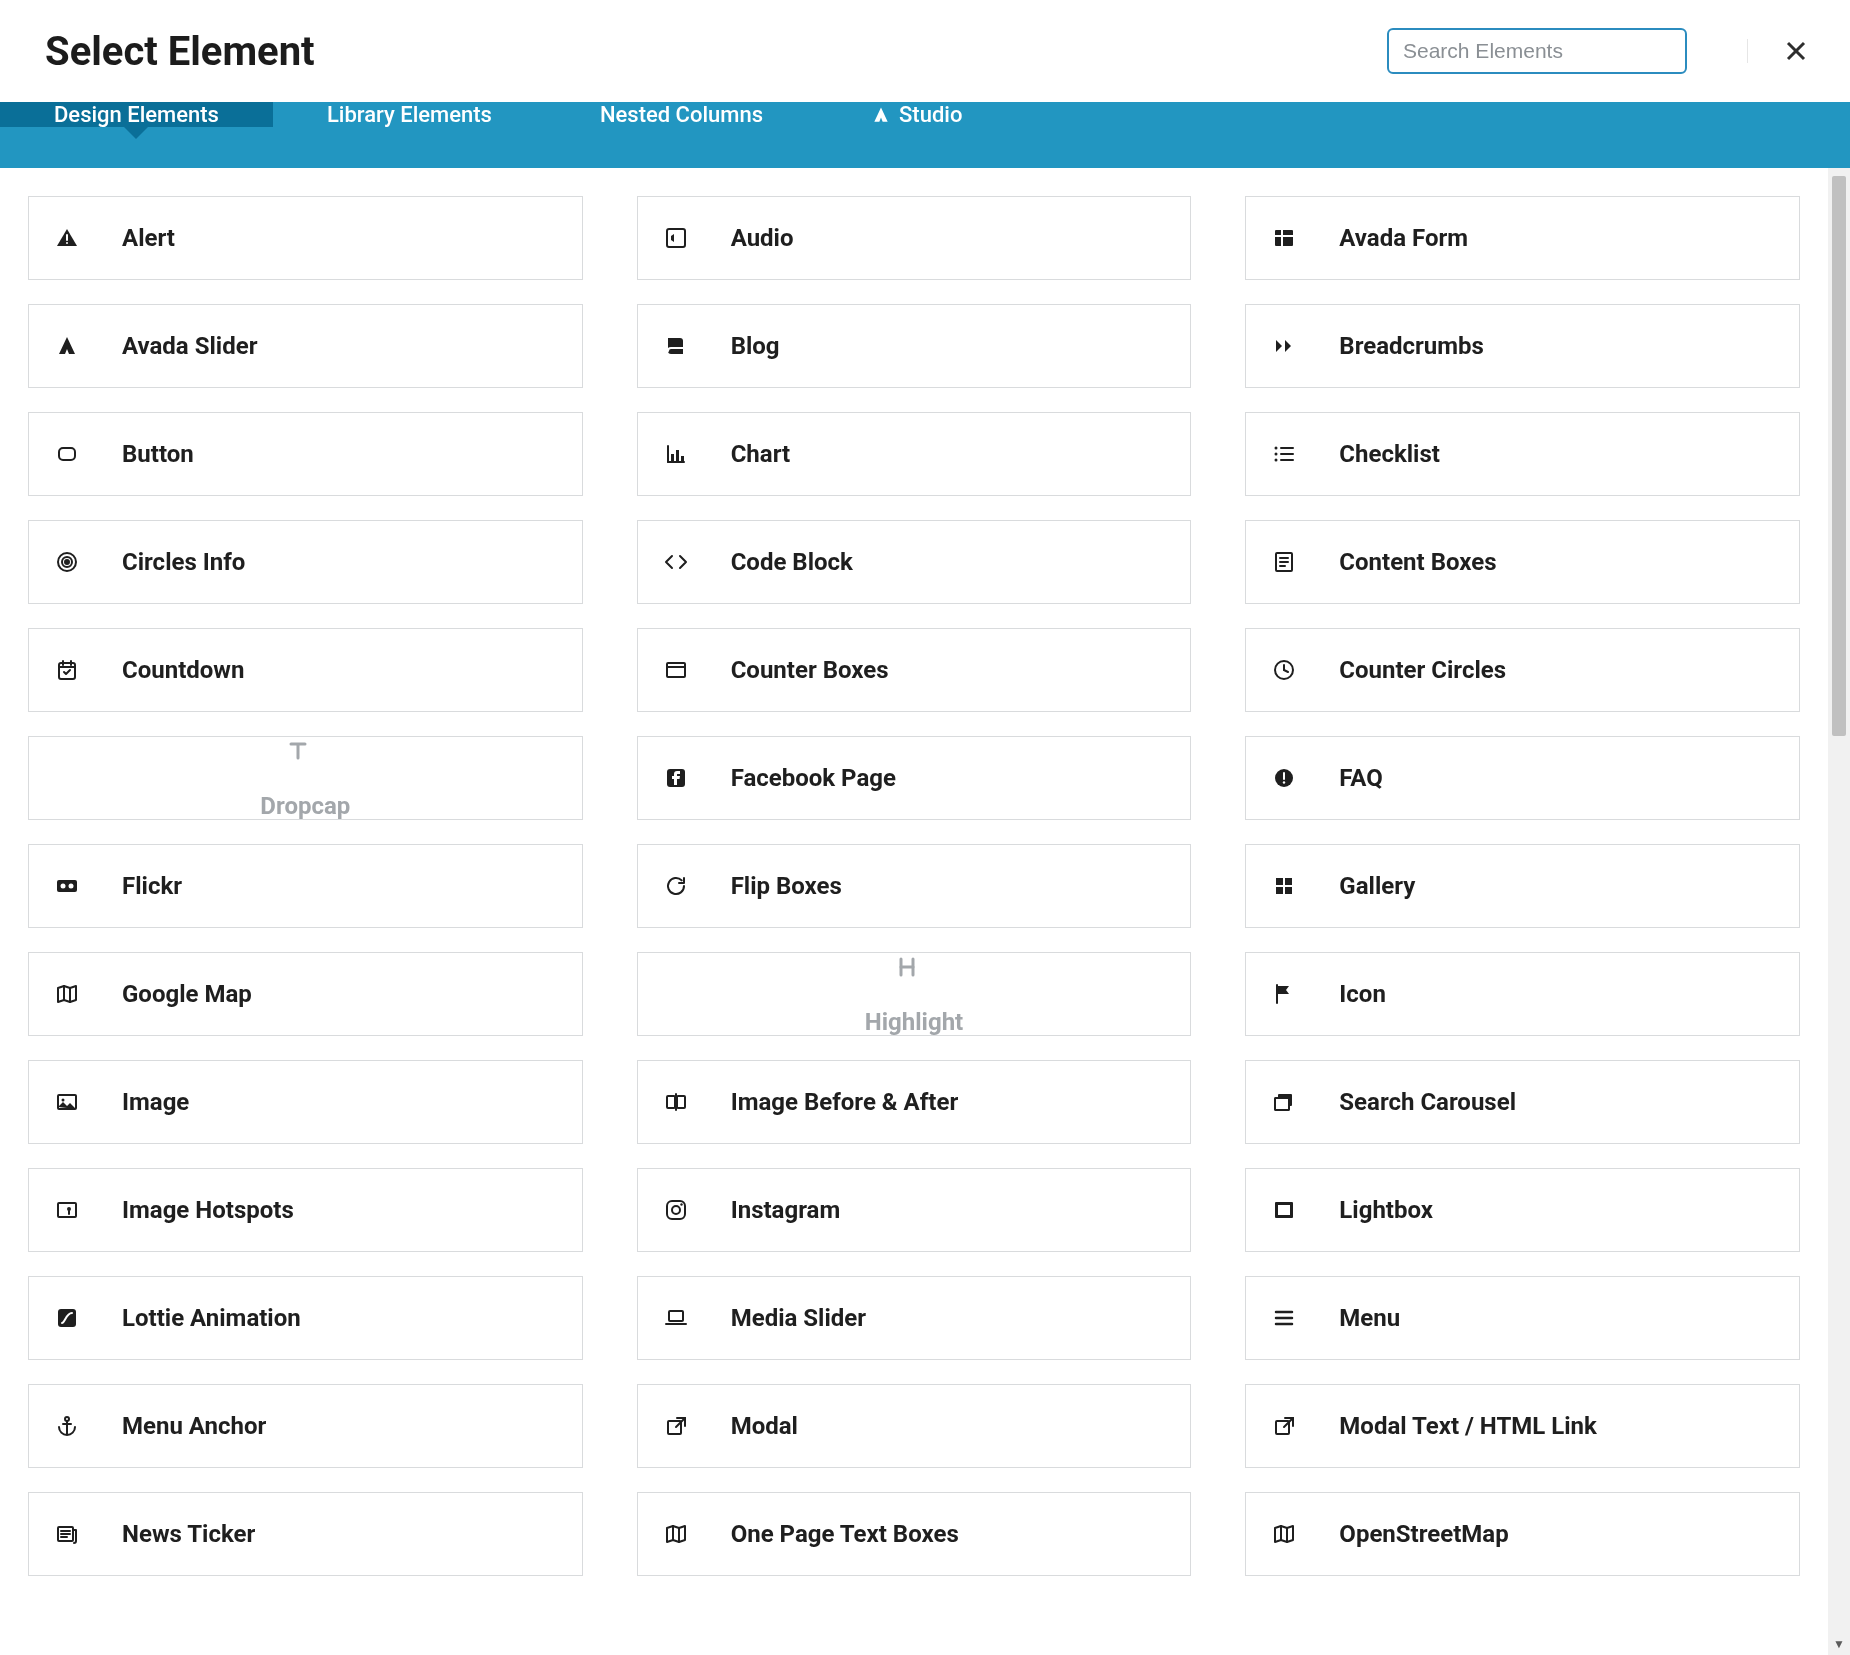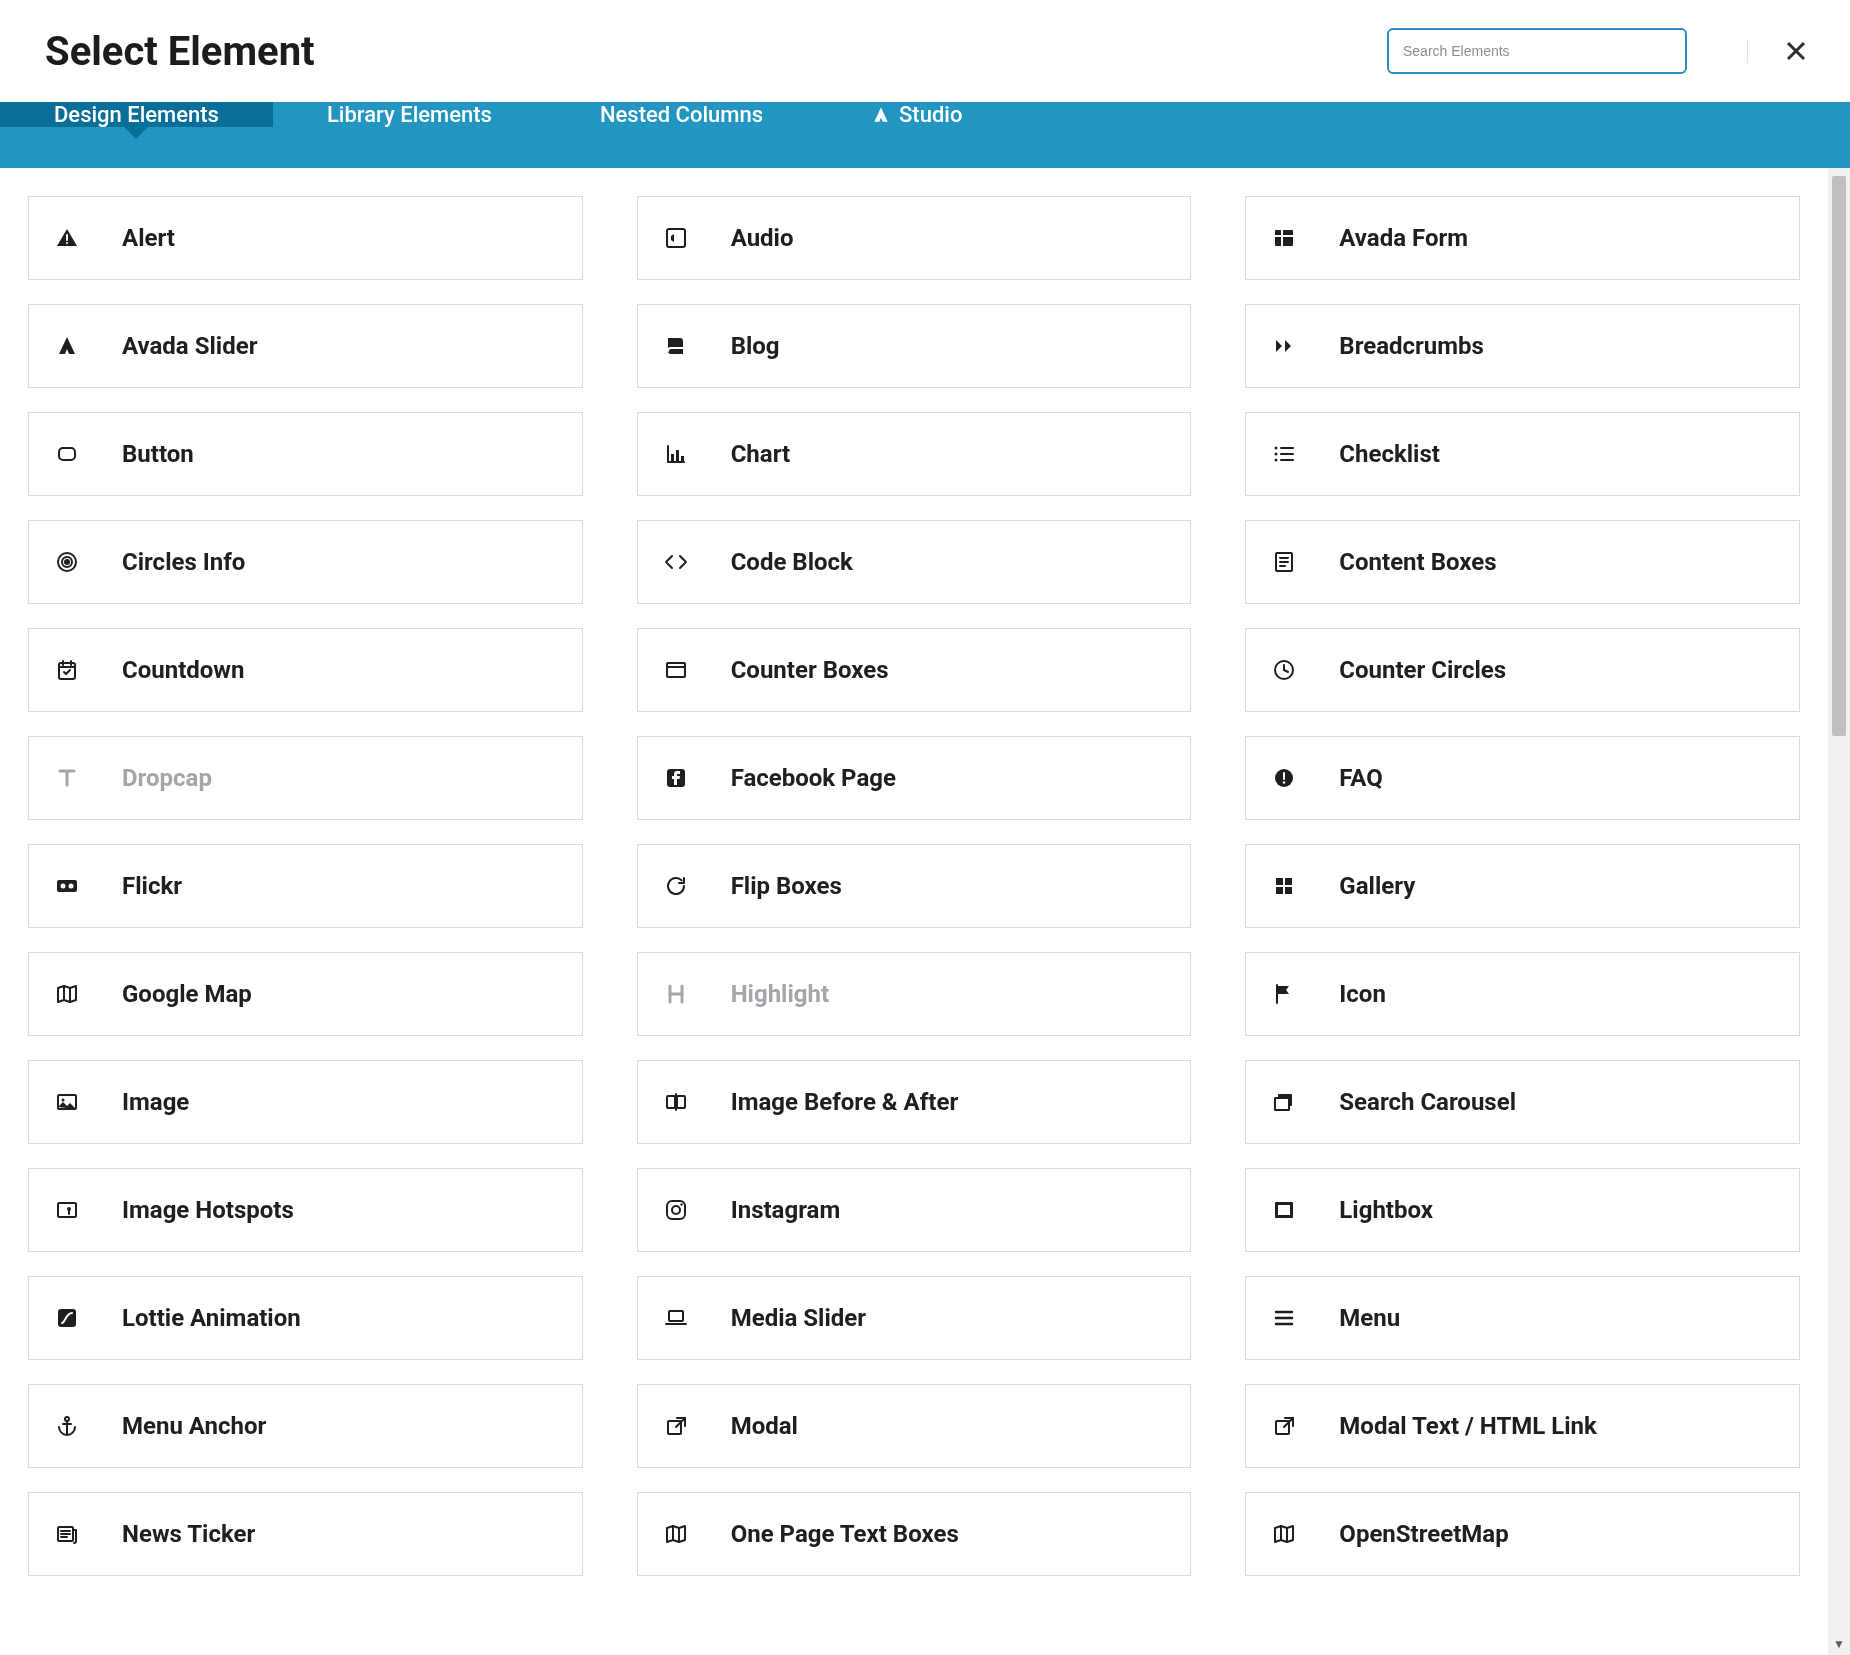--- a/index.html
+++ b/index.html
@@ -32,21 +32,21 @@
     display: flex;
     align-items: center;
     gap: 60px;
   }
   .search-input {
     width: 300px;
     height: 46px;
     border: 2px solid #2b8cbf;
     border-radius: 6px;
     padding: 0 14px;
-    font-size: 14px;
+    font-size: 21px;
     color: #333;
     outline: none;
   }
   .search-input::placeholder { color: #8a8f94; font-weight: 500; }
   .close-btn {
     width: 58px;
     height: 58px;
     display: flex;
     align-items: center;
     justify-content: center;
@@ -111,21 +111,21 @@
   .element-card {
     border: 1px solid #d9dbdd;
     height: 84px;
     display: flex;
     align-items: center;
     padding: 0 24px;
     cursor: pointer;
     background: #fff;
     gap: 27px;
   }
-  .element-card.disabled { color: #a3a7ab; }
+  .element-card.disabled { color: #a3a7ab; flex-direction: column; }
   .element-card .icon {
     width: 28px;
     height: 28px;
     flex: 0 0 28px;
     margin-right: 14px;
     display: flex;
     align-items: center;
     justify-content: center;
     color: #1f1f1f;
   }

